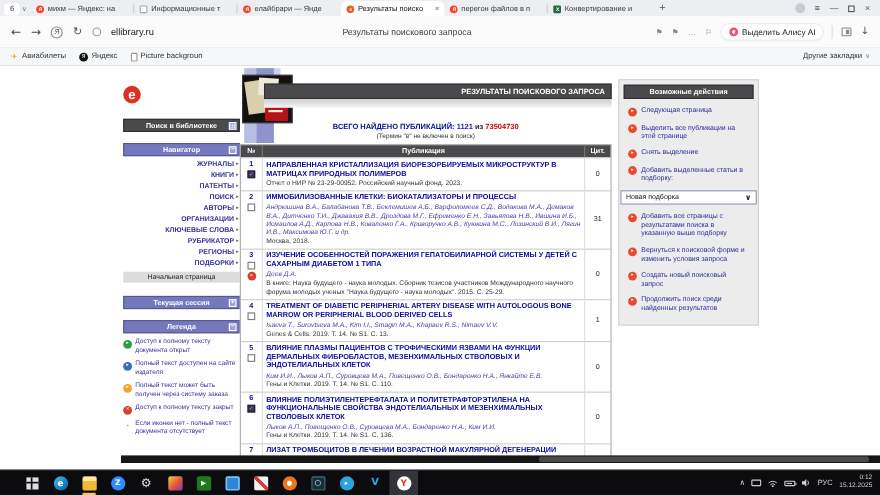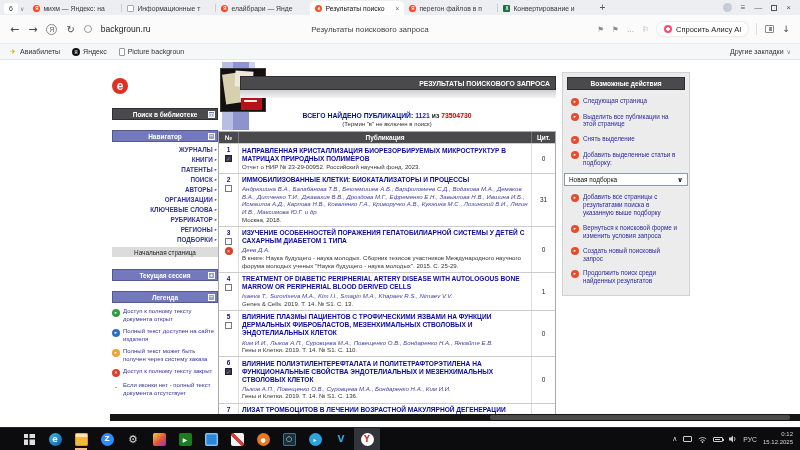--- a/index.html
+++ b/index.html
@@ -262,30 +262,30 @@
     <span class="wb">×</span>
   </div>
 </div>
 
 <div class="addrbar">
   <span class="nav-arrow ico">←</span>
   <span class="nav-arrow ico">→</span>
   <span class="ya-home">Я</span>
   <span class="refresh ico">↻</span>
   <span class="site-badge"></span>
-  <span class="url">backgroun.ru</span>
+  <span class="url">ellibrary.ru</span>
   <span class="addr-title">Результаты поискового запроса</span>
   <div class="addr-right">
     <span class="small-ico ico">⚑</span>
     <span class="small-ico ico">⚑</span>
     <span class="small-ico">…</span>
     <span class="small-ico ico">⚐</span>
     <span class="alice-btn">
       <span class="alice-logo"></span>
-      <span>Спросить Алису AI</span>
+      <span>Выделить Алису AI</span>
     </span>
     <span class="vdiv"></span>
     <span class="panel-ico"></span>
     <span class="dl-ico ico">↓</span>
   </div>
 </div>
 
 <div class="bmbar">
 
     <span class="bm">

